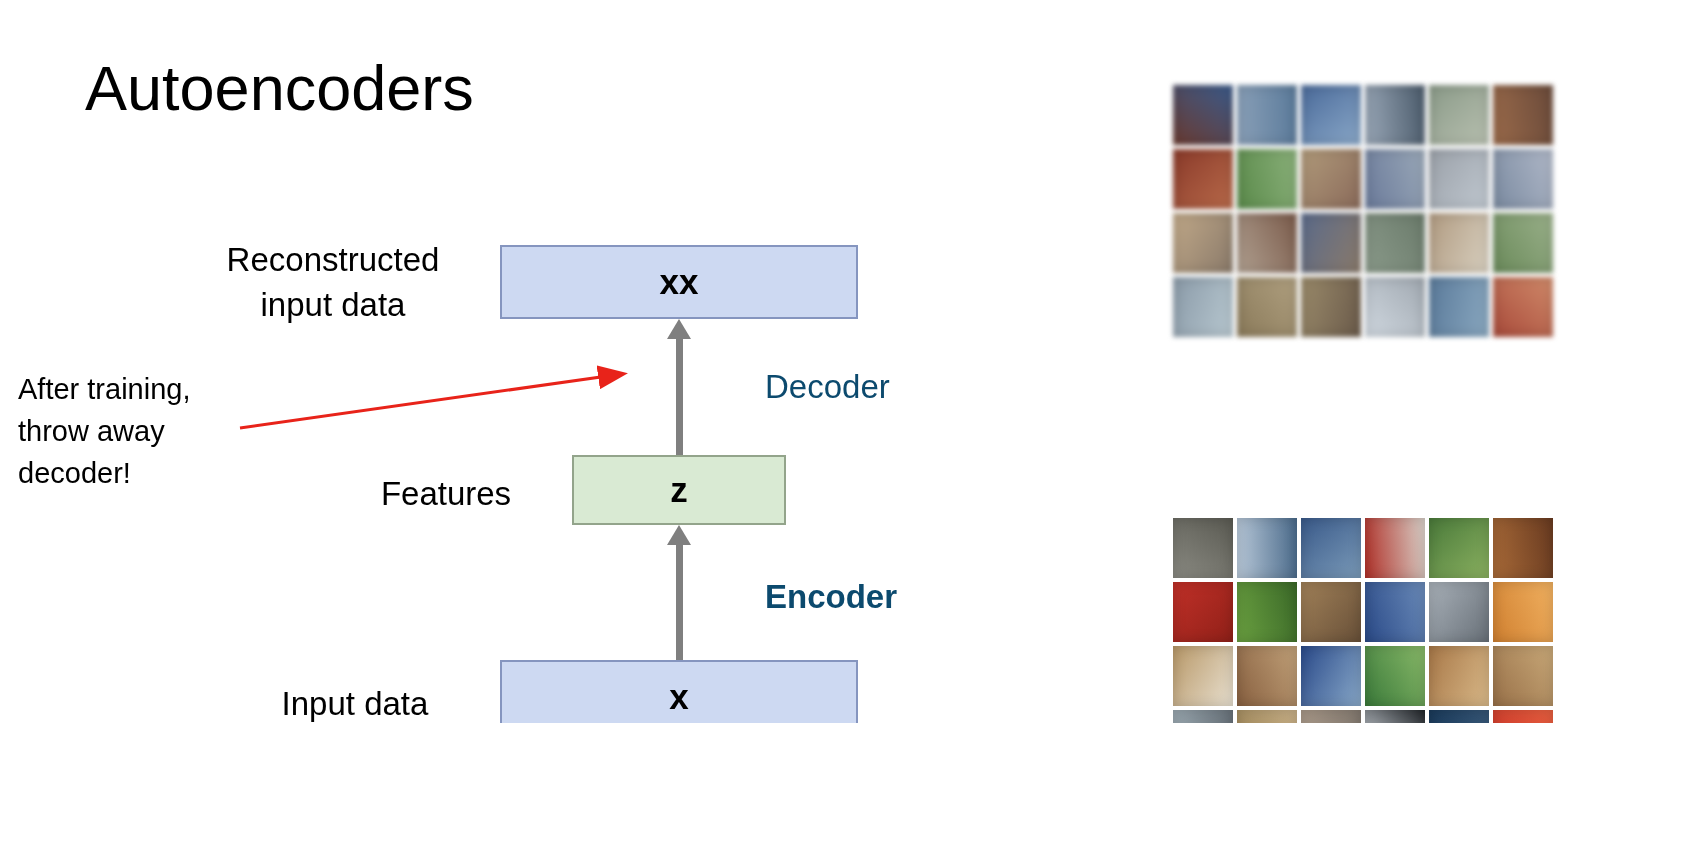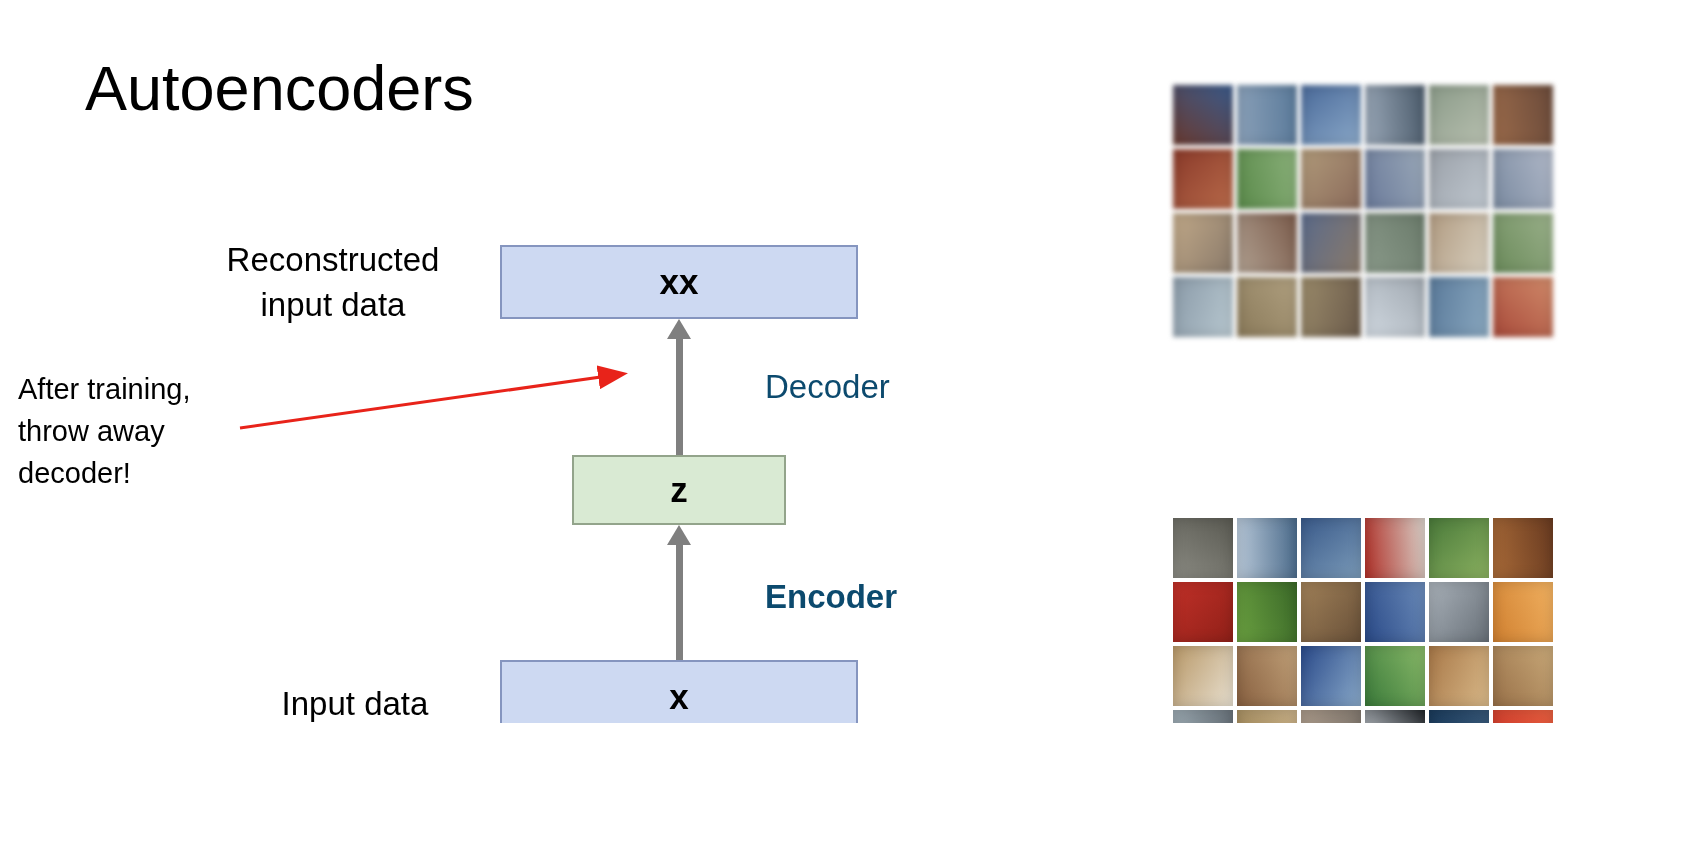--- a/index.html
+++ b/index.html
@@ -149,20 +149,21 @@
     <div>input data</div>
   </div>
 
   <div class="v-arrow-line arrow-decoder-line"></div>
   <div class="v-arrow-head arrow-decoder-head"></div>
   <div class="flow-label label-decoder">Decoder</div>
 
   <div class="feature-box">
     <span>z</span>
   </div>
+  <div class="side-label label-features">Features</div>
 
   <div class="v-arrow-line arrow-encoder-line"></div>
   <div class="v-arrow-head arrow-encoder-head"></div>
   <div class="flow-label label-encoder">Encoder</div>
 
   <div class="data-box box-x">
     <span>x</span>
   </div>
   <div class="side-label label-input">Input data</div>
 

